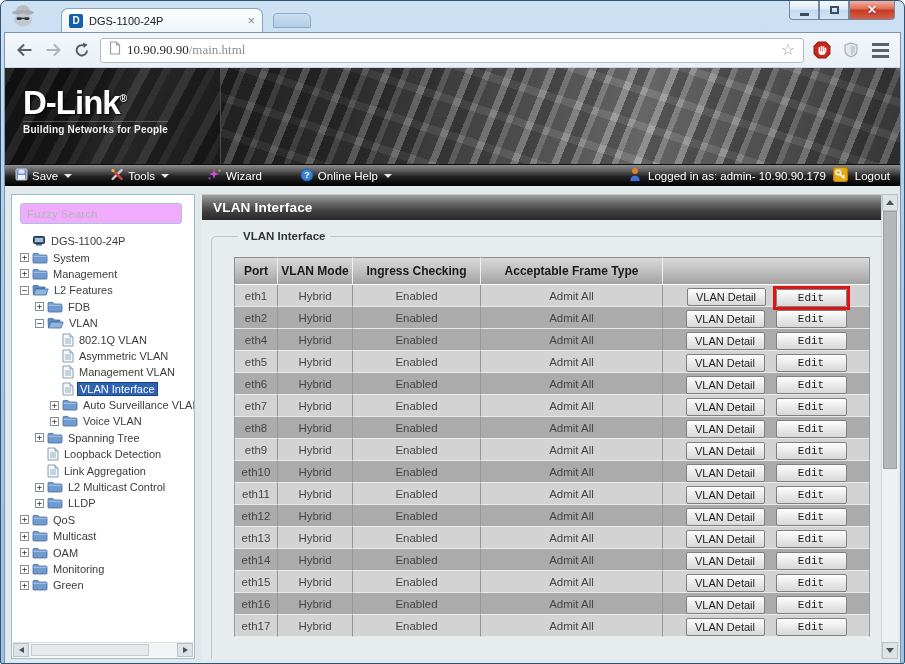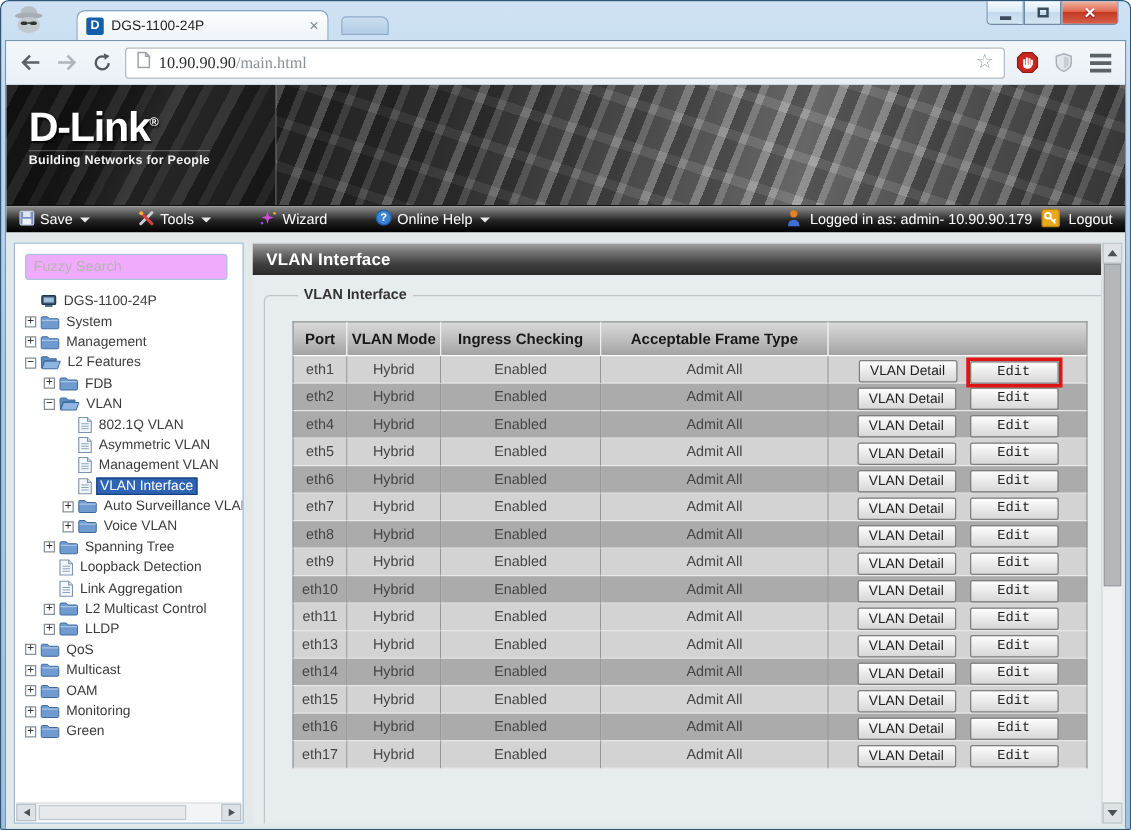--- a/index.html
+++ b/index.html
@@ -668,20 +668,32 @@
                       <td>Hybrid</td>
                       <td>Enabled</td>
                       <td>Admit All</td>
                       <td>
                         <div class="act-cell">
                           <button class="btn btn-detail">VLAN Detail</button>
                           <button class="btn btn-edit">Edit</button>
                         </div>
                       </td>
                     </tr>
+                    <tr class="even">
+                      <td>eth12</td>
+                      <td>Hybrid</td>
+                      <td>Enabled</td>
+                      <td>Admit All</td>
+                      <td>
+                        <div class="act-cell">
+                          <button class="btn btn-detail">VLAN Detail</button>
+                          <button class="btn btn-edit">Edit</button>
+                        </div>
+                      </td>
+                    </tr>
                     <tr class="odd">
                       <td>eth13</td>
                       <td>Hybrid</td>
                       <td>Enabled</td>
                       <td>Admit All</td>
                       <td>
                         <div class="act-cell">
                           <button class="btn btn-detail">VLAN Detail</button>
                           <button class="btn btn-edit">Edit</button>
                         </div>

